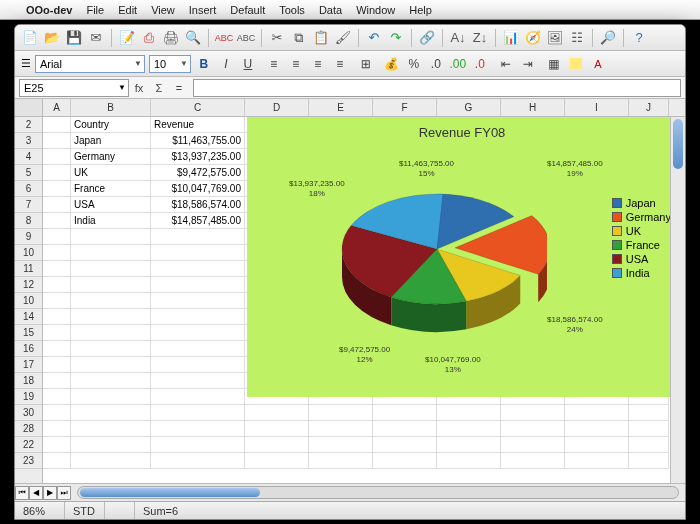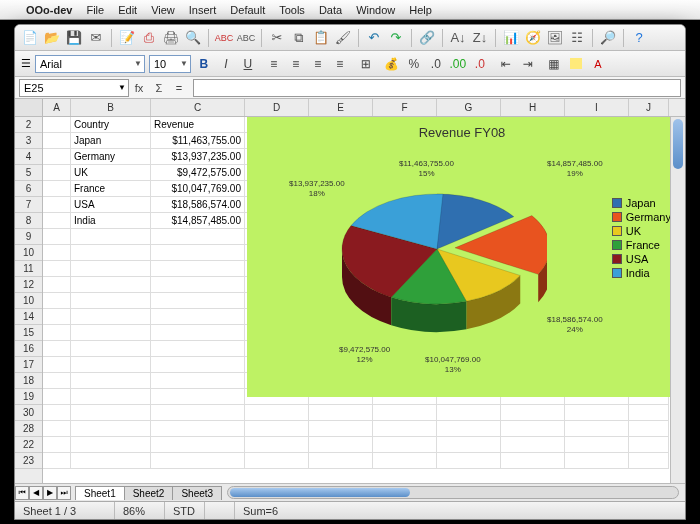--- a/index.html
+++ b/index.html
@@ -537,30 +537,24 @@
     </div>
   </div>
 
   <div class="tabs-row">
     <div class="tab-nav">
       <span>⏮</span>
       <span>◀</span>
       <span>▶</span>
       <span>⏭</span>
     </div>
-    <div class="sheet-tabs" id="sheet-tabs">
-        <div class="sheet-tab">Sheet1</div>
-        <div class="sheet-tab inactive">Sheet2</div>
-        <div class="sheet-tab inactive">Sheet3</div>
-      </div>
     <div class="hscroll">
       <div class="hscroll-thumb"></div>
     </div>
   </div>
 
   <div class="statusbar">
-    <div style="width:100px">Sheet 1 / 3</div>
     <div style="width:50px">86%</div>
     <div style="width:40px">STD</div>
     <div style="width:30px"></div>
     <div style="width:140px;border-right:none">Sum=6</div>
   </div>
 </div>
 
 </body></html>

